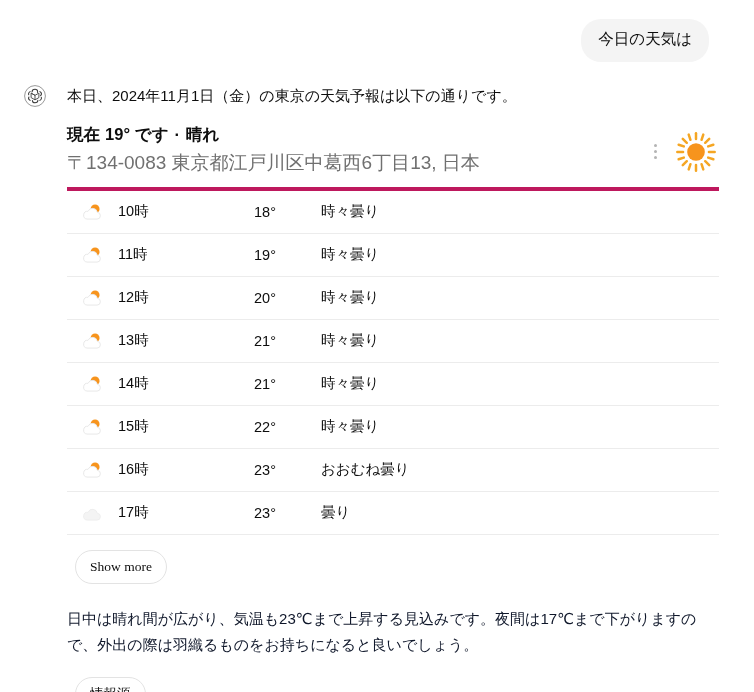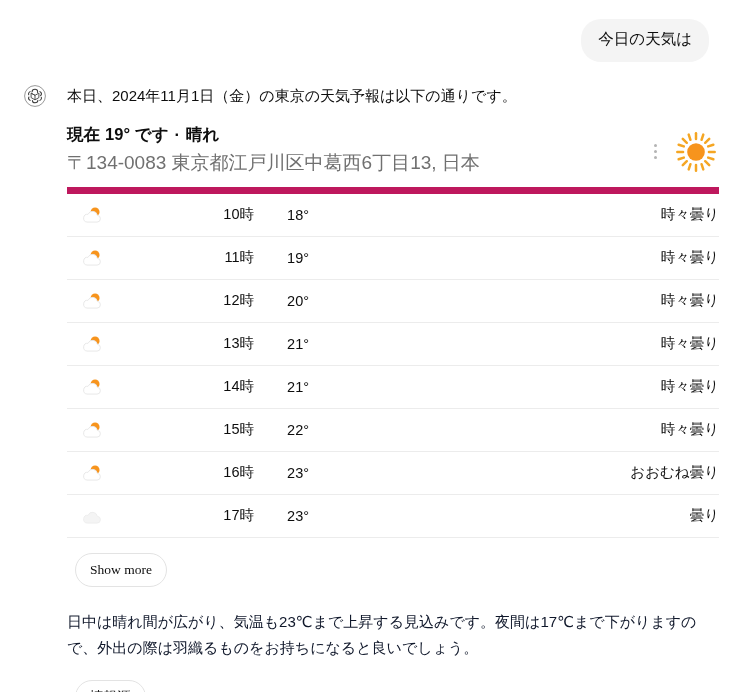--- a/index.html
+++ b/index.html
@@ -114,22 +114,21 @@
     width: 46px;
     height: 46px;
     display: block;
   }
 
   
   .hourly {
     margin: 0;
     padding: 0;
     list-style: none;
-    border-top: 7px solid #be185d;
-    text-align: right;
+    border-top: 4px solid #be185d;
   }
   .hour-row {
     display: flex;
     align-items: center;
     height: 42px;
     border-bottom: 1px solid #ececec;
     font-size: 14.5px;
     color: #0d0d0d;
   }
   .hour-icon {
@@ -144,20 +143,21 @@
   .hour-icon svg { display: block; }
   .hour-time {
     flex: 0 0 136px;
     padding-left: 9px;
   }
   .hour-temp {
     flex: 0 0 55px;
   }
   .hour-cond {
     flex: 1 1 auto;
+    margin-left: 12px;
   }
 
   
   .pill {
     display: inline-block;
     border: 1px solid #e3e3e3;
     border-radius: 17px;
     background: #ffffff;
     color: #0d0d0d;
     font-size: 13.5px;

